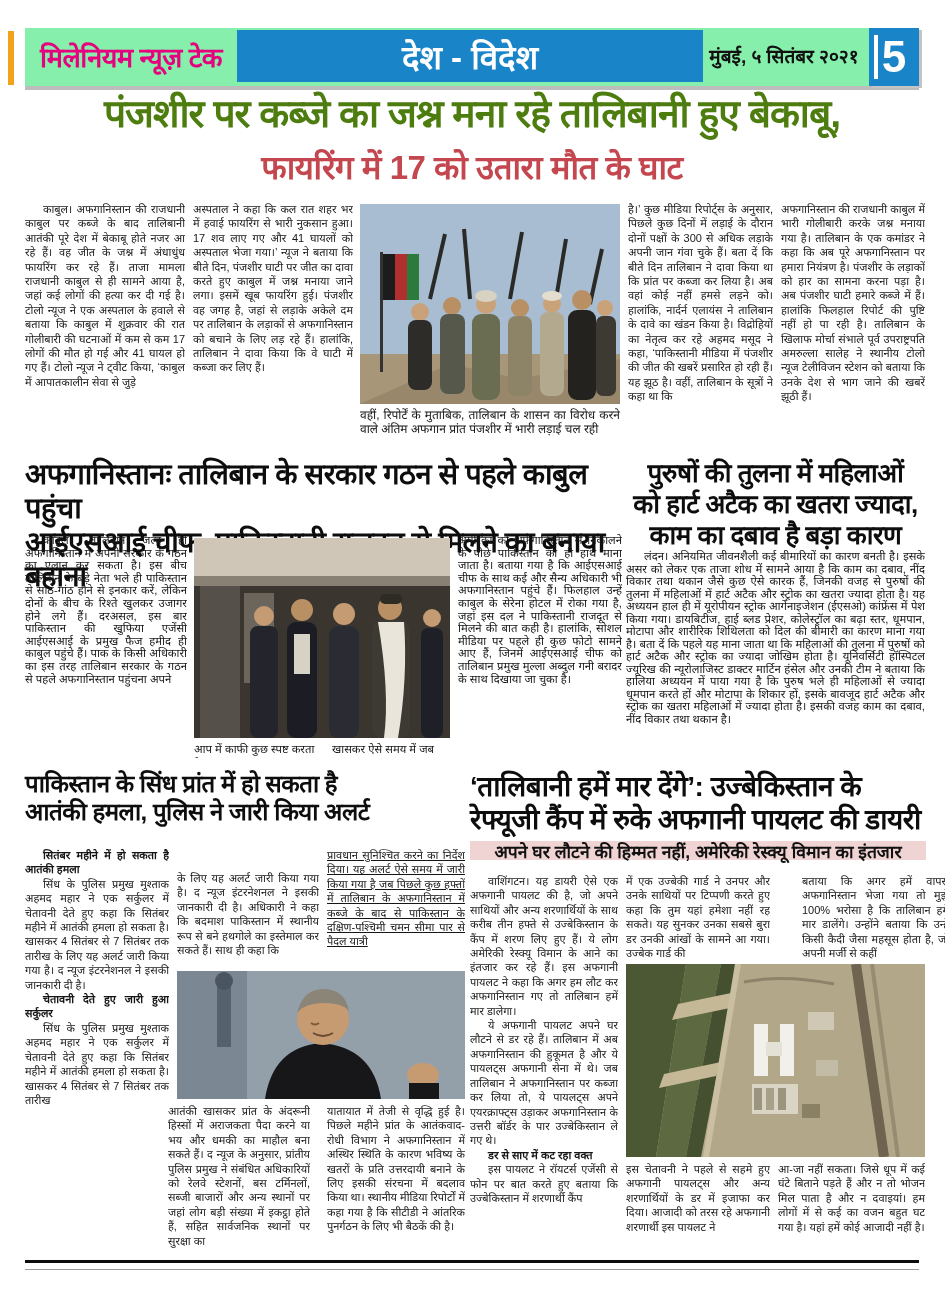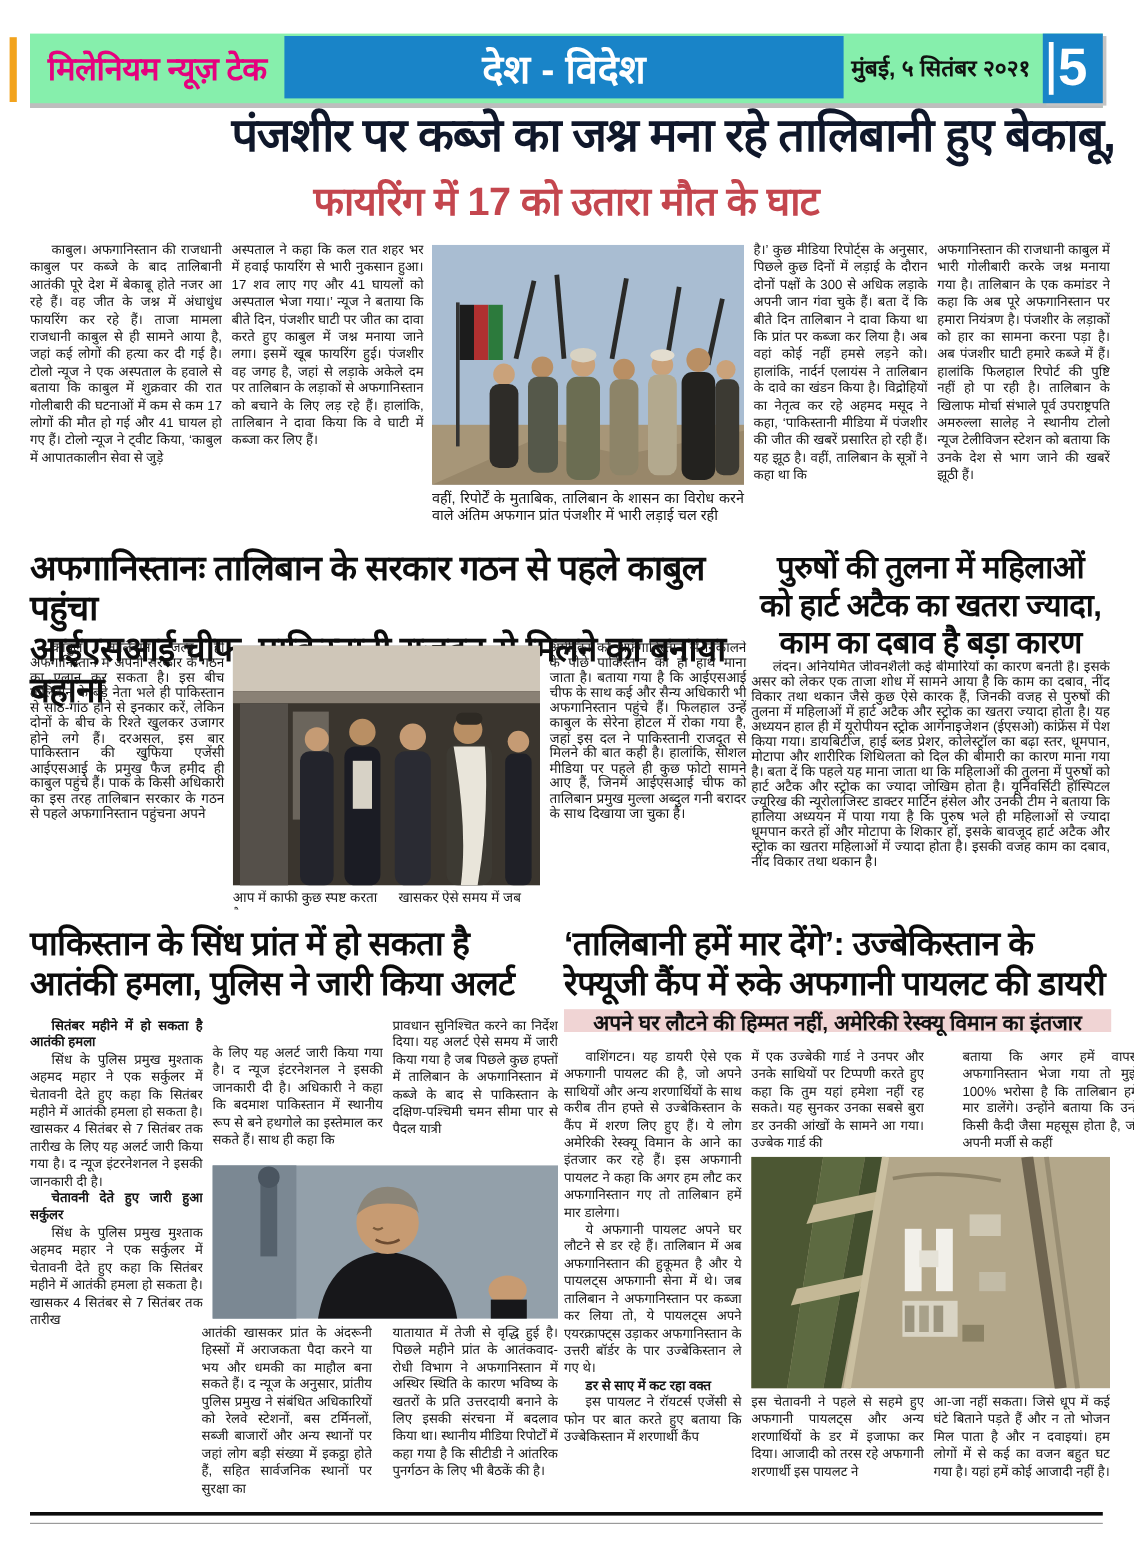--- a/index.html
+++ b/index.html
@@ -15,28 +15,28 @@
   .logo-box{position:absolute;left:0;top:2px;width:212px;height:52px;display:flex;align-items:center;justify-content:center;
     font-weight:bold;font-size:27px;color:#e6017e;letter-spacing:-0.5px;}
   .section-box{position:absolute;left:212px;top:2px;width:466px;height:52px;background:#1984c8;color:#fff;
     display:flex;align-items:center;justify-content:center;font-weight:bold;font-size:33px;}
   .date-box{position:absolute;left:678px;top:2px;width:162px;height:52px;display:flex;align-items:center;justify-content:center;
     font-weight:bold;font-size:19px;color:#111;}
   .pagenum-box{position:absolute;left:844px;top:0;width:50px;height:58px;background:#1984c8;color:#fff;
     display:flex;align-items:center;justify-content:center;font-weight:bold;font-size:44px;box-shadow:3px 2px 0 #c4c4c4;}
   .pagenum-box .stripe{position:absolute;left:5px;top:7px;bottom:7px;width:4px;background:#fff;}
   
-  .lead-headline{position:absolute;left:15px;top:92px;width:914px;text-align:right;font-weight:800;
-    font-size:39px;line-height:1.12;color:#0f172a;letter-spacing:-1px;}
+  .lead-headline{position:absolute;left:15px;top:92px;width:914px;text-align:center;font-weight:800;
+    font-size:39px;line-height:1.12;color:#4d7c0f;letter-spacing:-1px;}
   .lead-subheadline{position:absolute;left:25px;top:144px;width:894px;text-align:center;font-weight:800;
     font-size:33px;color:#c4464e;letter-spacing:-0.5px;}
   .art-headline{position:absolute;font-weight:800;color:#0d0d0d;letter-spacing:-0.5px;}
   .a2head{left:25px;top:458px;width:600px;font-size:29px;line-height:1.17;}
   .a3head{left:626px;top:458px;width:299px;font-size:26px;line-height:1.2;text-align:center;}
-  .a4head{left:25px;top:770px;width:442px;font-size:28px;line-height:1.18;}
+  .a4head{left:25px;top:770px;width:442px;font-size:24px;line-height:1.18;}
   .a5head{left:470px;top:770px;width:456px;font-size:28px;line-height:1.18;}
   
   .col{position:absolute;text-align:justify;font-size:11px;line-height:14.4px;overflow:hidden;color:#161616;}
   .col p{margin:0;}
   .indent{text-indent:18px;}
   .tight{font-size:11.3px;line-height:12.5px;}
   .col-subhead{font-weight:bold;}
   
   .a1c1{left:25px;top:202px;width:160px;height:253px;}
   .a1c2{left:193px;top:202px;width:160px;height:253px;}
@@ -50,21 +50,21 @@
   .a2c2{left:458px;top:534px;width:164px;height:260px;font-size:11.3px;line-height:12.6px;}
   .a2fig{position:absolute;left:194px;top:538px;width:256px;}
   .a2fig svg{display:block;width:256px;height:200px;}
   .a2uf-left{left:194px;top:742px;width:128px;height:16px;text-align:left;font-size:11.3px;}
   .a2uf-right{left:332px;top:742px;width:118px;height:16px;text-align:left;font-size:11.3px;}
   
   .a3body{left:626px;top:550px;width:299px;height:242px;}
   
   .a4c1{left:25px;top:848px;width:144px;height:410px;}
   .a4c2top{left:177px;top:848px;width:142px;height:120px;margin-top:23px;}
-  .a4c3top{left:327px;top:848px;width:138px;height:120px;}
+  .a4c3top{left:327px;top:848px;width:138px;height:120px;text-decoration:underline;}
   .a4fig{position:absolute;left:177px;top:971px;width:288px;}
   .a4fig svg{display:block;width:288px;height:128px;}
   .a4c2bot{left:168px;top:1104px;width:142px;height:152px;}
   .a4c3bot{left:327px;top:1104px;width:138px;height:152px;}
   
   .a5bar{position:absolute;left:470px;top:841px;width:456px;height:19px;background:#f0d4d4;
     display:flex;align-items:center;justify-content:center;font-weight:bold;font-size:17.5px;color:#111;}
   .a5c1{left:470px;top:874px;width:148px;height:384px;}
   .a5c2top{left:626px;top:874px;width:144px;height:88px;}
   .a5c3top{left:778px;top:874px;width:147px;height:88px;margin-left:24px;}

